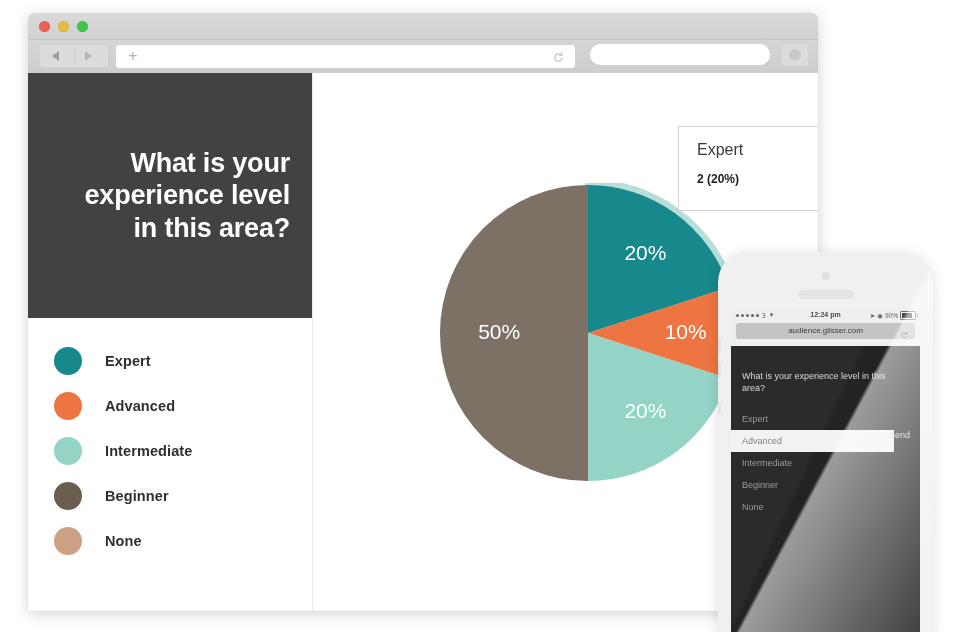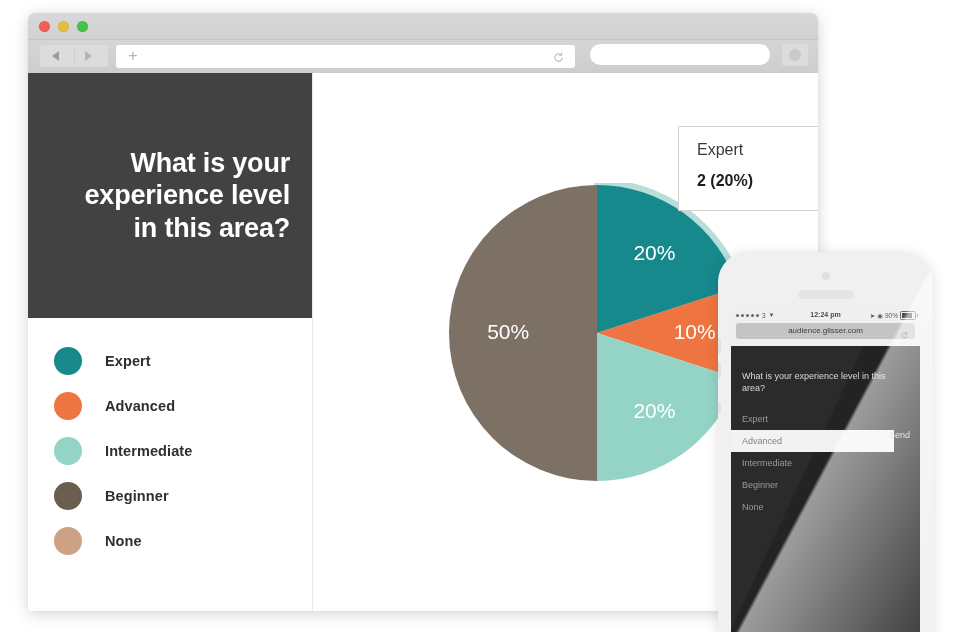--- a/index.html
+++ b/index.html
@@ -106,37 +106,37 @@
   .legend-label{
     margin-left:23px;font-size:14.5px;font-weight:bold;color:#2f2f2f;
     letter-spacing:.1px;
   }
 
   
   #chart-area{
     position:absolute;left:285px;top:0;right:0;bottom:0;
   }
   #pie-wrap{
-    position:absolute;left:134px;top:110px;width:300px;height:300px;
+    position:absolute;left:125px;top:110px;width:300px;height:300px;
   }
   #pie-svg{display:block;}
   .slice-label{
     font-family:"Liberation Sans", sans-serif;
     font-size:21px;fill:#ffffff;font-weight:normal;
     text-anchor:middle;dominant-baseline:middle;
   }
 
   
   #chart-tooltip{
     position:absolute;left:365px;top:53px;width:158px;height:85px;
     background:#ffffff;border:1px solid #d2d2d2;
     box-sizing:border-box;padding:14px 0 0 18px;
   }
   #tooltip-title{font-size:16px;color:#3a3a3a;}
-  #tooltip-value{font-size:16px;color:#1d1d1d;font-weight:bold;margin-top:13px;}
+  #tooltip-value{font-size:12px;color:#1d1d1d;font-weight:bold;margin-top:13px;}
 
   
   #phone{
     position:absolute;left:718px;top:252px;width:215px;height:390px;
     background:#f0f0f0;
     border-radius:30px 30px 0 0;
     box-shadow:0 2px 14px rgba(0,0,0,.13);
     overflow:hidden;
   }
   #phone-sheen{

